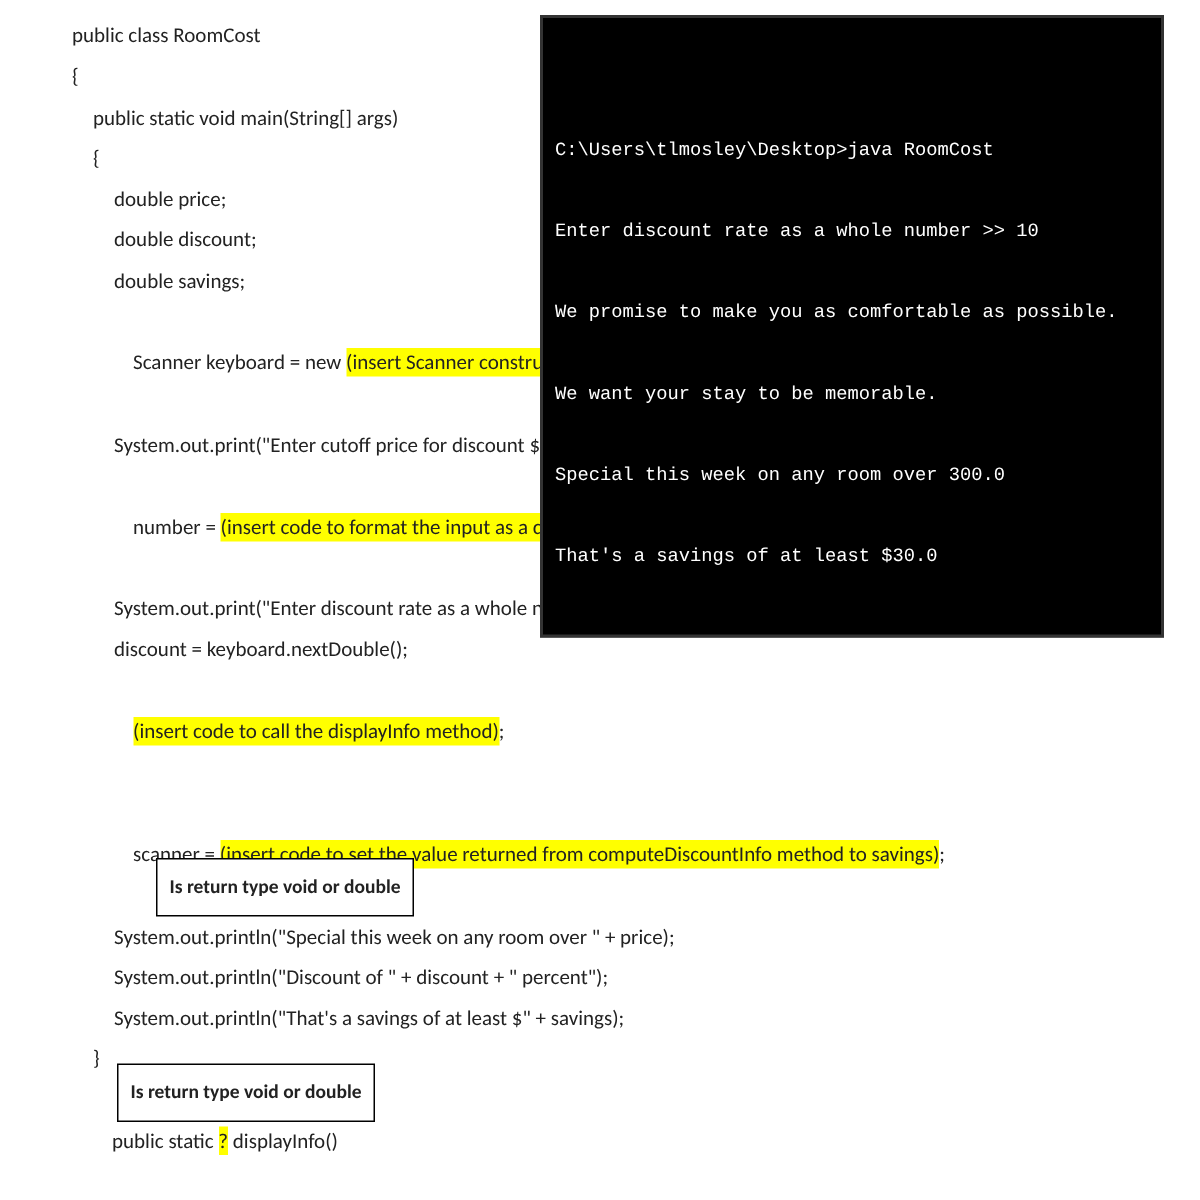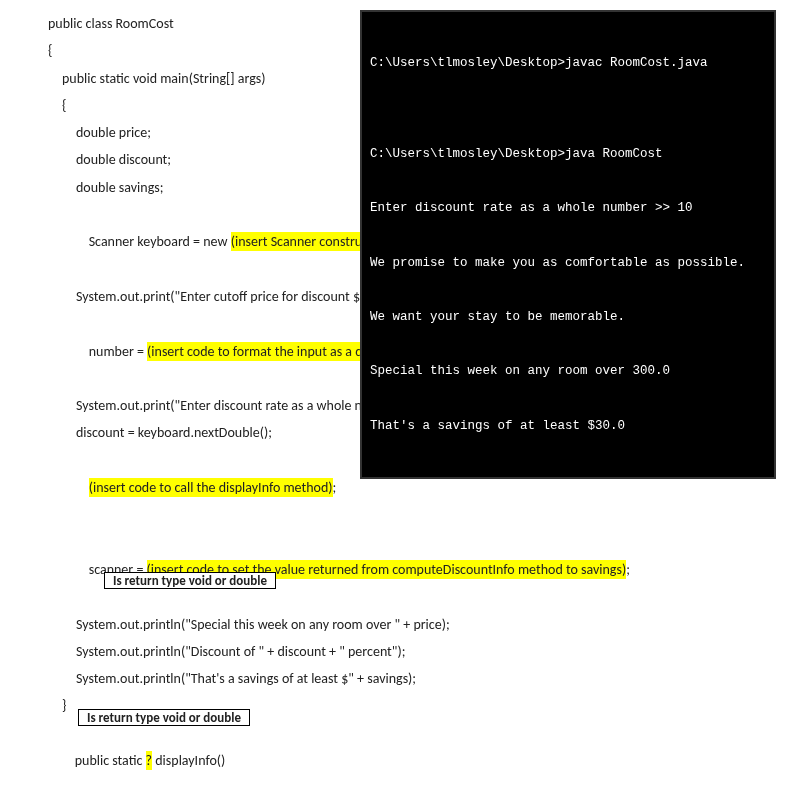--- a/index.html
+++ b/index.html
@@ -41,31 +41,30 @@
     border: 2px solid #333;
     line-height: 1.45;
     white-space: pre-wrap;
   }
   .note-box {
     position: absolute;
     border: 1px solid #000;
     background: #fff;
     font-weight: bold;
     font-size: 13px;
-    padding: 0 8px;
+    padding: 11px 8px;
   }
   .underline { }
 </style>
 </head>
 <body>
 
 <div class="page">
 
   <div class="terminal">
-    <div>C:\Users\tlmosley\Desktop&gt;javac RoomCost.java</div>
     <div></div>
     <div>C:\Users\tlmosley\Desktop&gt;java RoomCost</div>
     <div>Enter discount rate as a whole number &gt;&gt; 10</div>
     <div>We promise to make you as comfortable as possible.</div>
     <div>We want your stay to be memorable.</div>
     <div>Special this week on any room over 300.0</div>
     <div>That's a savings of at least $30.0</div>
   </div>
 
   <div class="code-line">public class RoomCost</div>

